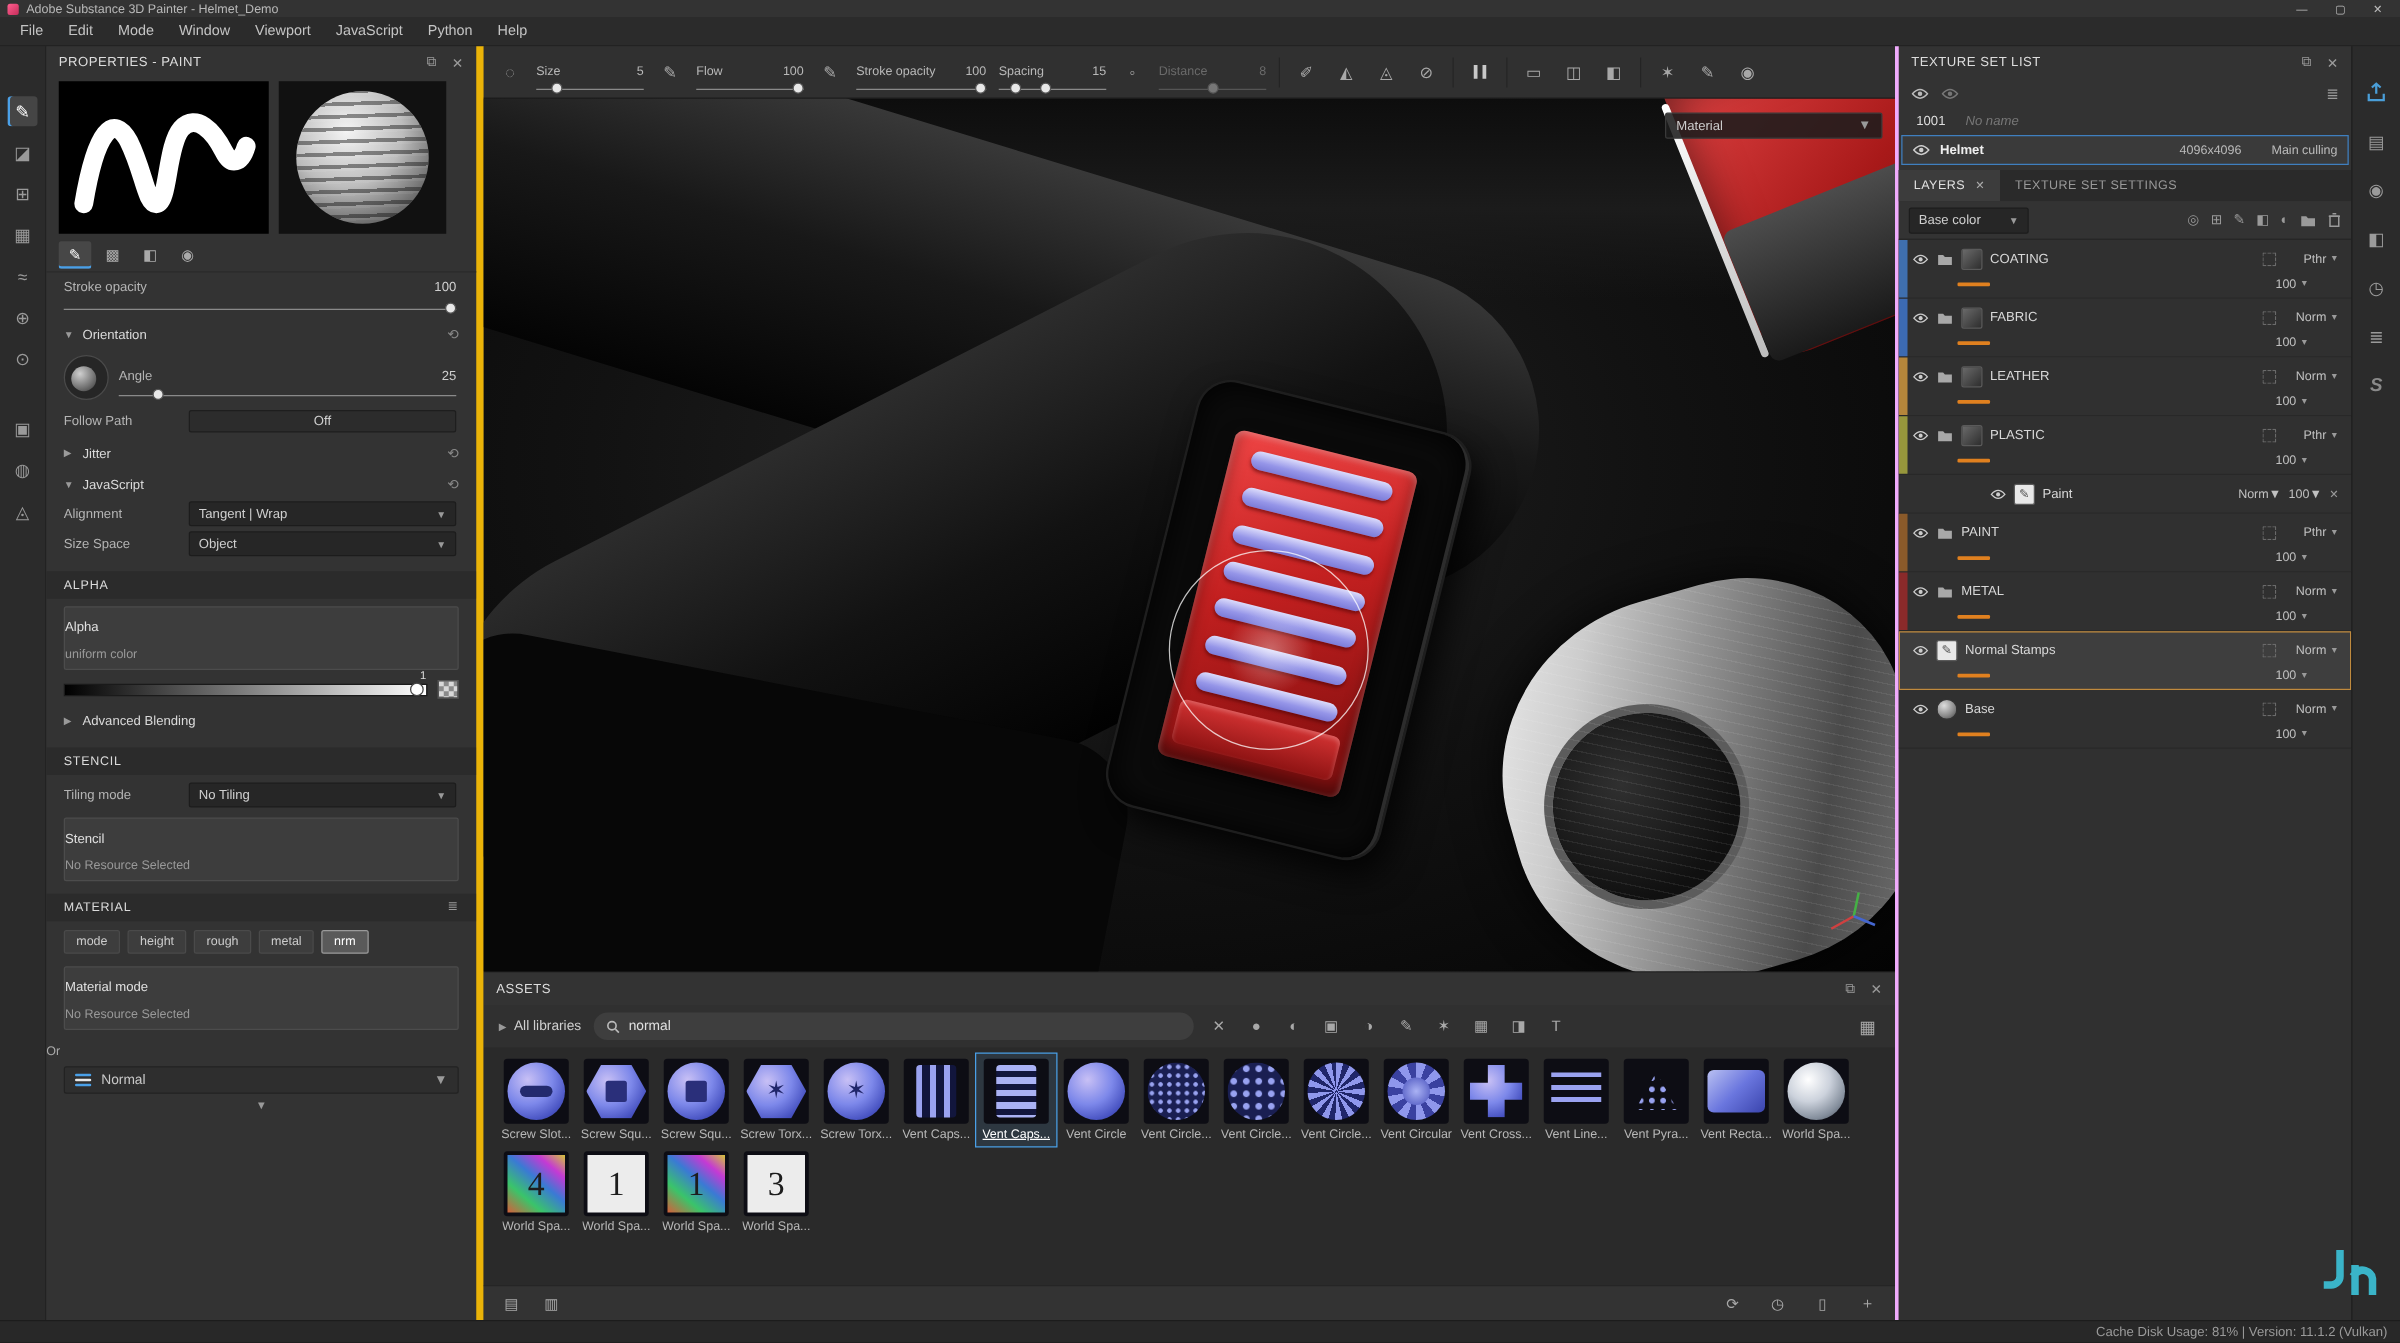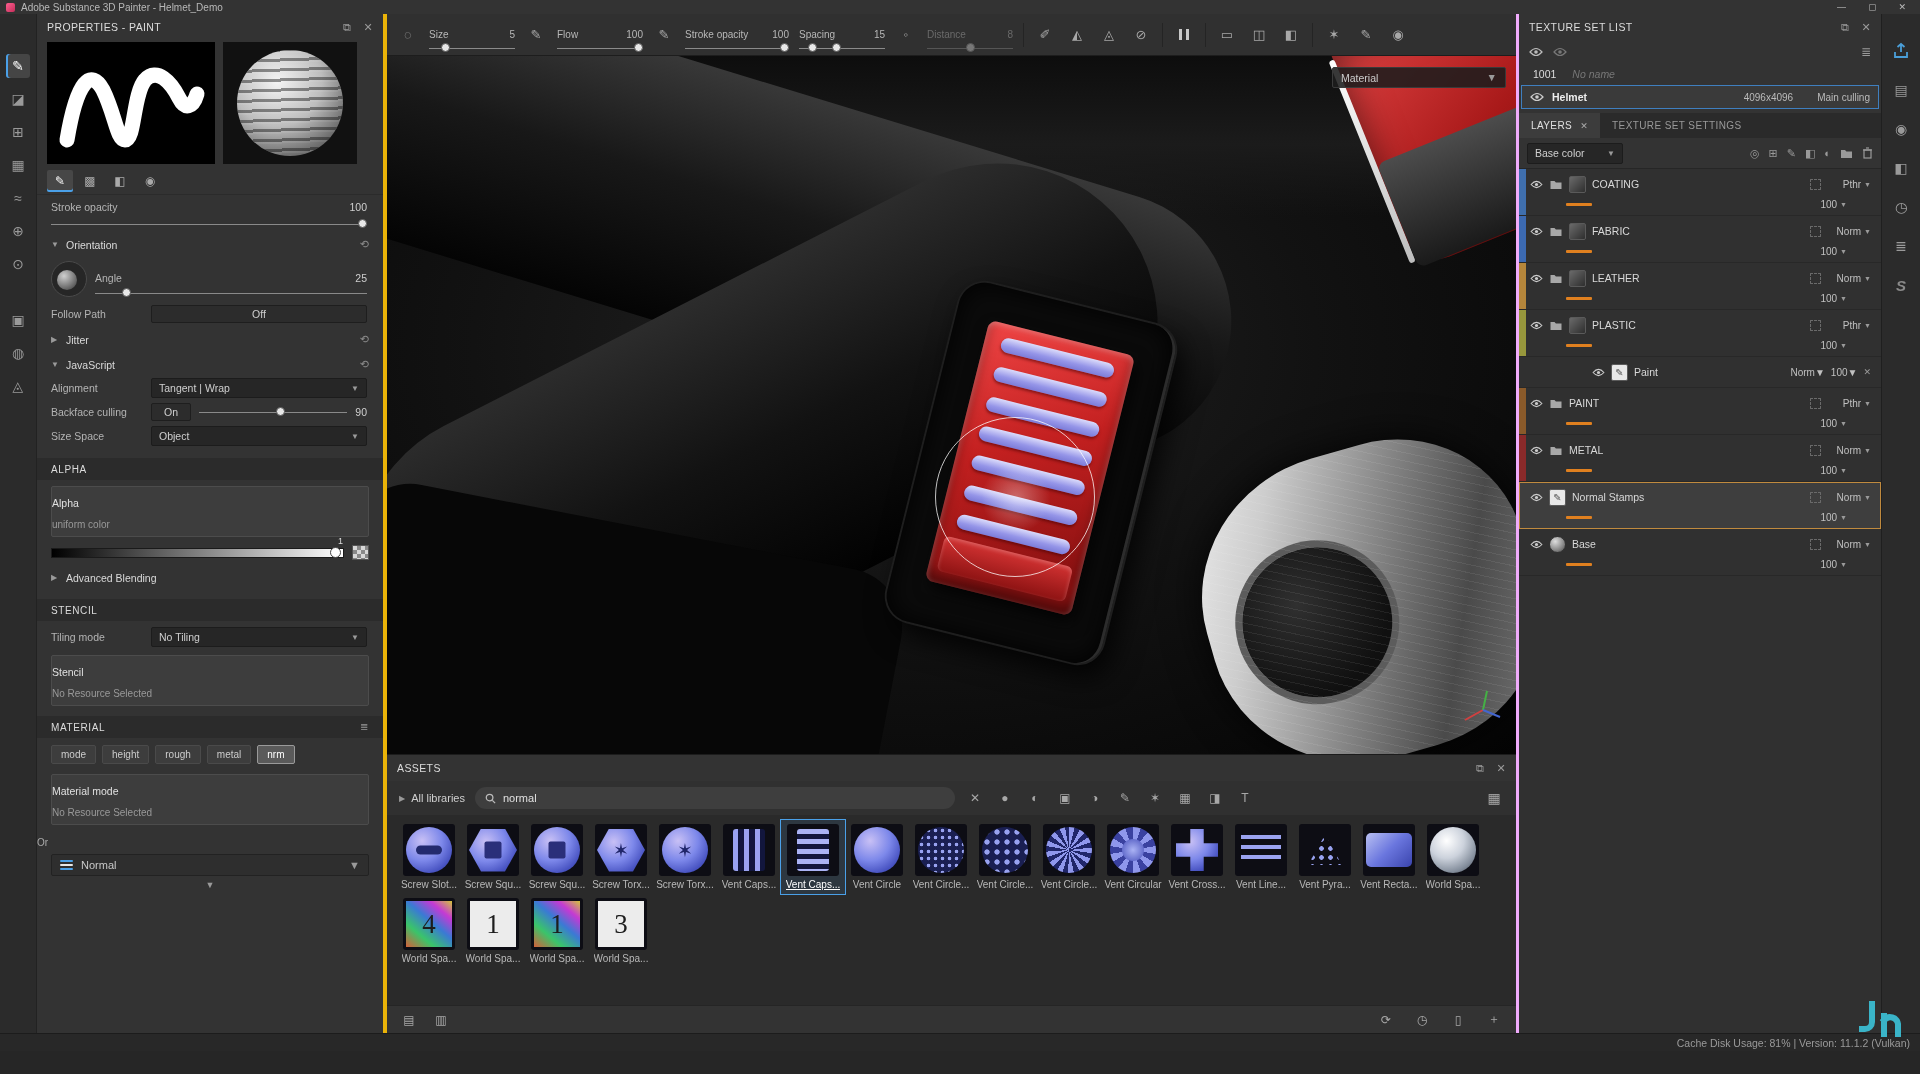--- a/index.html
+++ b/index.html
@@ -14,21 +14,21 @@
 .win-controls{margin-left:auto;display:flex;gap:22px;font-size:9px;color:#bbb;padding-right:8px}
 .menubar{height:23px;background:#2b2b2b;display:flex;align-items:center;padding:0 6px;border-bottom:1px solid #222}
 .menubar span{padding:3px 10px;color:#c4c4c4;font-size:11.5px}
 
 .main{display:flex;height:1019px}
 .toolstrip{width:37px;background:#2b2b2b;border-right:1px solid #222;display:flex;flex-direction:column;align-items:center;padding-top:40px;gap:9px}
 .toolstrip .tool{width:24px;height:24px;display:flex;align-items:center;justify-content:center;font-size:14px;color:#9a9a9a;border-radius:3px}
 .toolstrip .tool.sel{background:#454545;color:#fff;box-shadow:inset 2px 0 0 #4aa0e8}
 .toolstrip .gap{height:14px}
 
-.props{width:350px;background:#333;display:flex;flex-direction:column;border-right:4px solid #eab308}
+.props{width:350px;background:#333;display:flex;flex-direction:column;border-right:6px solid #eab308}
 .panel-head{height:26px;display:flex;align-items:center;padding:0 10px;font-size:10.5px;letter-spacing:.4px;color:#ddd;flex:0 0 auto}
 .panel-head .hicons{margin-left:auto;display:flex;gap:12px;font-size:11px;color:#9a9a9a}
 .previews{display:flex;gap:8px;padding:2px 10px;flex:0 0 auto}
 .stroke-box{width:168px;height:122px;background:#000;overflow:hidden}
 .sphere-box{width:134px;height:122px;background:#111;display:flex;align-items:center;justify-content:center}
 .sphere{width:106px;height:106px;border-radius:50%;background:radial-gradient(circle at 38% 30%,#f4f4f4,#bdbdbd 45%,#707070 75%,#3a3a3a);position:relative;overflow:hidden}
 .sphere::after{content:"";position:absolute;inset:0;border-radius:50%;background:repeating-linear-gradient(178deg,rgba(20,20,20,.45) 0 3px,rgba(255,255,255,.06) 3px 5px,rgba(255,255,255,0) 5px 10px)}
 .brush-tabs{display:flex;gap:4px;padding:4px 10px 2px;flex:0 0 auto;border-bottom:1px solid #2b2b2b}
 .brush-tabs .btab{width:26px;height:22px;display:flex;align-items:center;justify-content:center;font-size:12px;color:#aaa;border-radius:2px}
 .brush-tabs .btab.sel{background:#474747;color:#fff;box-shadow:inset 0 -2px 0 #4aa0e8}
@@ -197,20 +197,30 @@
   <div class="titlebar">
     <span class="app-logo"></span>
     <span>Adobe Substance 3D Painter - Helmet_Demo</span>
     <div class="win-controls">
       <span>—</span>
       <span>▢</span>
       <span>✕</span>
     </div>
   </div>
 
+  <div class="menubar">
+    <span>File</span>
+    <span>Edit</span>
+    <span>Mode</span>
+    <span>Window</span>
+    <span>Viewport</span>
+    <span>JavaScript</span>
+    <span>Python</span>
+    <span>Help</span>
+  </div>
 
   <div class="main">
 
     <div class="toolstrip">
       <span class="tool sel">✎</span>
       <span class="tool">◪</span>
       <span class="tool">⊞</span>
       <span class="tool">▦</span>
       <span class="tool">≈</span>
       <span class="tool">⊕</span>
@@ -290,28 +300,20 @@
           <span class="chev">▼</span>
           <span>JavaScript</span>
           <span class="reset">⟲</span>
         </div>
         <div class="prow">
           <span class="plabel">Alignment</span>
           <span class="ddown">
             <span>Tangent | Wrap</span>
               <span class="dchev">▼</span>
           </span>
-        </div>
-        <div class="prow">
-          <span class="plabel">Backface culling</span>
-          <span class="btn-small">On</span>
-          <span class="slider">
-              <span class="knob" style="left:52%"></span>
-            </span>
-          <span class="pvalue" style="margin-left:0">90</span>
         </div>
         <div class="prow">
           <span class="plabel">Size Space</span>
           <span class="ddown">
             <span>Object</span>
               <span class="dchev">▼</span>
           </span>
         </div>
 
         <div class="band">

